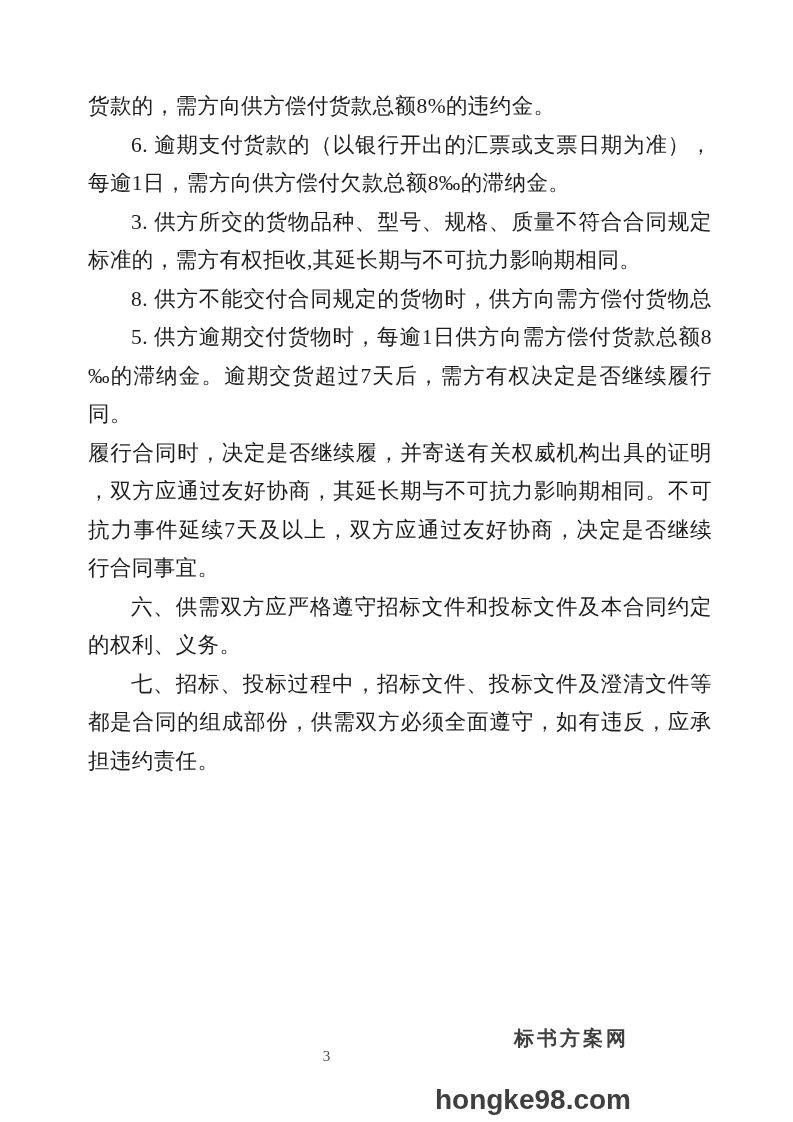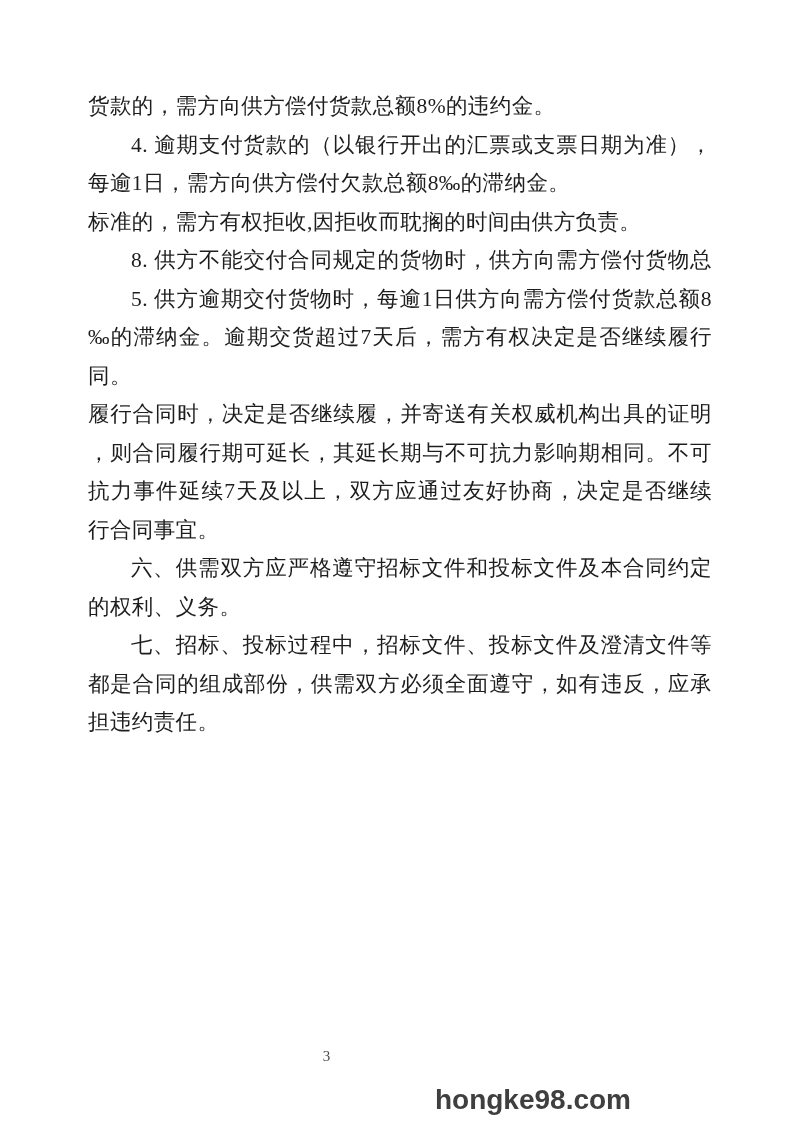--- a/index.html
+++ b/index.html
@@ -67,46 +67,49 @@
   .wm-cn {
     font-size: 20px;
     line-height: 23px;
     letter-spacing: 3px;
     margin-right: 2px;
   }
   .wm-en {
     font-size: 28px;
     line-height: 28px;
     letter-spacing: 0px;
+    margin-top: 36px;
   }
 </style>
 </head>
 <body>
 
 <div class="page" style="background: rgb(255, 255, 255);">
 
   <div class="text-block" id="doc-lines" style="color: rgb(29, 29, 29);">
       <div class="doc-line">货款的，需方向供方偿付货款总额8%的违约金。</div>
-      <div class="doc-line indent fill">4. 逾期支付货款的（以银行开出的汇票或支票日期为准），</div>
+      <div class="doc-line indent fill">6. 逾期支付货款的（以银行开出的汇票或支票日期为准），</div>
       <div class="doc-line">每逾1日，需方向供方偿付欠款总额8‰的滞纳金。</div>
-      <div class="doc-line">标准的，需方有权拒收,因拒收而耽搁的时间由供方负责。</div>
+      <div class="doc-line indent fill">3. 供方所交的货物品种、型号、规格、质量不符合合同规定</div>
+      <div class="doc-line">标准的，需方有权拒收,其延长期与不可抗力影响期相同。</div>
       <div class="doc-line indent fill">8. 供方不能交付合同规定的货物时，供方向需方偿付货物总</div>
       <div class="doc-line indent fill">5. 供方逾期交付货物时，每逾1日供方向需方偿付货款总额8</div>
       <div class="doc-line fill">‰的滞纳金。逾期交货超过7天后，需方有权决定是否继续履行合</div>
       <div class="doc-line">同。</div>
       <div class="doc-line fill">履行合同时，决定是否继续履，并寄送有关权威机构出具的证明</div>
-      <div class="doc-line fill">，则合同履行期可延长，其延长期与不可抗力影响期相同。不可</div>
+      <div class="doc-line fill">，双方应通过友好协商，其延长期与不可抗力影响期相同。不可</div>
       <div class="doc-line fill">抗力事件延续7天及以上，双方应通过友好协商，决定是否继续履</div>
       <div class="doc-line">行合同事宜。</div>
       <div class="doc-line indent fill">六、供需双方应严格遵守招标文件和投标文件及本合同约定</div>
       <div class="doc-line">的权利、义务。</div>
       <div class="doc-line indent fill">七、招标、投标过程中，招标文件、投标文件及澄清文件等</div>
       <div class="doc-line fill">都是合同的组成部份，供需双方必须全面遵守，如有违反，应承</div>
       <div class="doc-line">担违约责任。</div>
     </div>
 
   <div class="page-number">3</div>
 
   <div class="watermark" style="color: rgb(63, 63, 63);">
+    <div class="wm-cn">标书方案网</div>
     <div class="wm-en">hongke98.com</div>
   </div>
 
 </div>
 
 </body></html>

